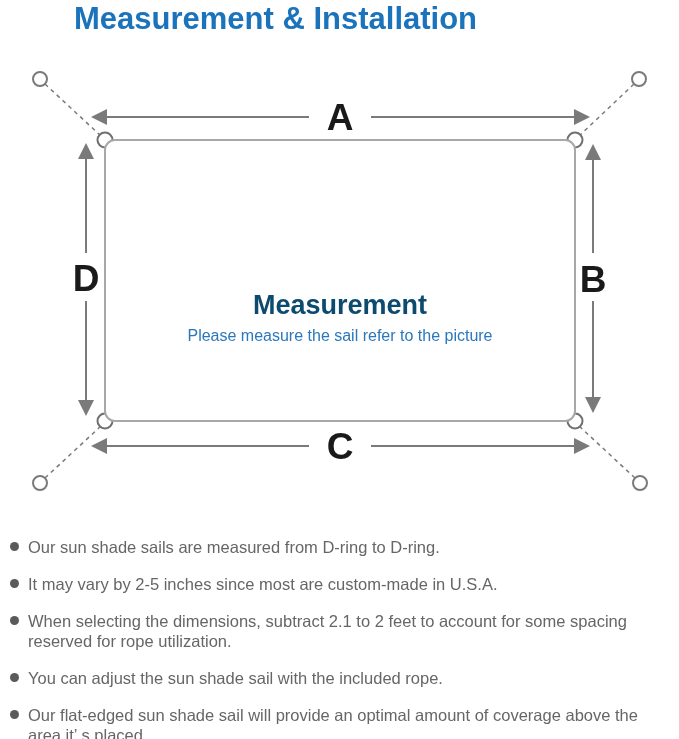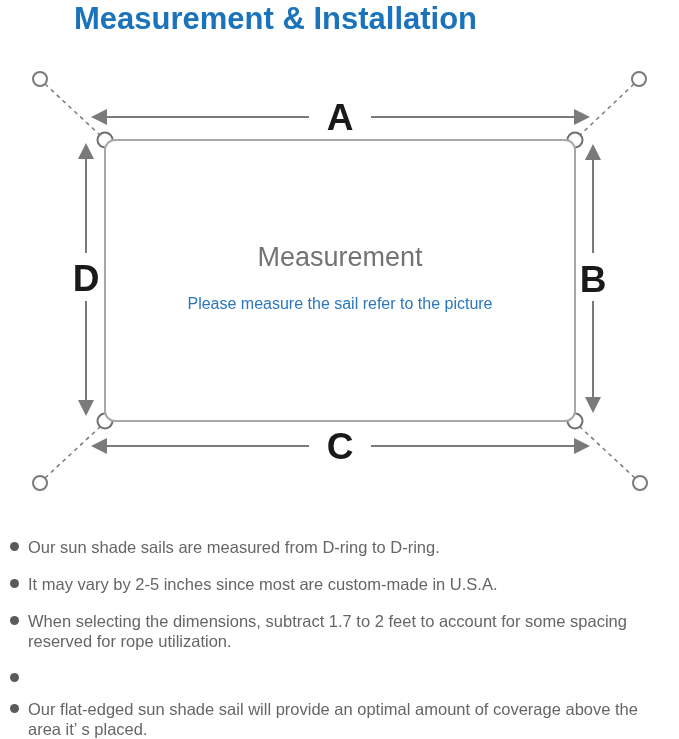--- a/index.html
+++ b/index.html
@@ -10,22 +10,22 @@
   .page{position:absolute;inset:0;width:679px;height:739px;}
   .page-title{
     position:absolute;top:1px;left:0;width:551px;text-align:center;
     font-size:31px;font-weight:bold;color:#1b74bb;letter-spacing:0px;line-height:36px;
   }
   .diagram-svg{position:absolute;top:0;left:0;}
   .dim-label{font-family:"Liberation Sans",sans-serif;font-size:37px;font-weight:bold;fill:#1a1a1a;}
   .measure-callout{
     position:absolute;left:105px;top:242px;width:470px;text-align:center;
   }
-  .callout-title{font-size:27px;font-weight:normal;color:#737373;line-height:30px;}
-  .callout-sub{font-size:16px;color:#2a77bd;line-height:20px;margin-top:22px;}
+  .callout-title{font-size:27px;font-weight:bold;color:#0c4a6e;line-height:30px;margin-top:48px;}
+  .callout-sub{font-size:16px;color:#2a77bd;line-height:20px;margin-top:6px;}
   .notes{
     position:absolute;left:6px;top:529px;width:660px;margin:0;padding:0;list-style:none;
   }
   .note-item{
     display:flex;align-items:flex-start;margin:8px 0 17px 0;
     color:#666666;font-size:16.5px;line-height:20px;
   }
   .note-dot{
     flex:0 0 auto;width:9px;height:9px;border-radius:50%;background:#5a5a5a;
     margin:5px 9px 0 4px;
@@ -106,24 +106,25 @@
     <li class="note-item">
       <span class="note-dot"></span>
       <span class="note-text">Our sun shade sails are measured from D-ring to D-ring.</span>
     </li>
     <li class="note-item">
       <span class="note-dot"></span>
       <span class="note-text">It may vary by 2-5 inches since most are custom-made in U.S.A.</span>
     </li>
     <li class="note-item">
       <span class="note-dot"></span>
-      <span class="note-text">When selecting the dimensions, subtract 1.7 to 2 feet to account for some spacing reserved for rope utilization.</span>
+      <span class="note-text">When selecting the dimensions, subtract 2.1 to 2 feet to account for some spacing reserved for rope utilization.</span>
     </li>
     <li class="note-item">
       <span class="note-dot"></span>
+      <span class="note-text">You can adjust the sun shade sail with the included rope.</span>
     </li>
     <li class="note-item">
       <span class="note-dot"></span>
       <span class="note-text">Our flat-edged sun shade sail will provide an optimal amount of coverage above the area it’ s placed.</span>
     </li>
   </ul>
 
 </div>
 
 </body></html>

